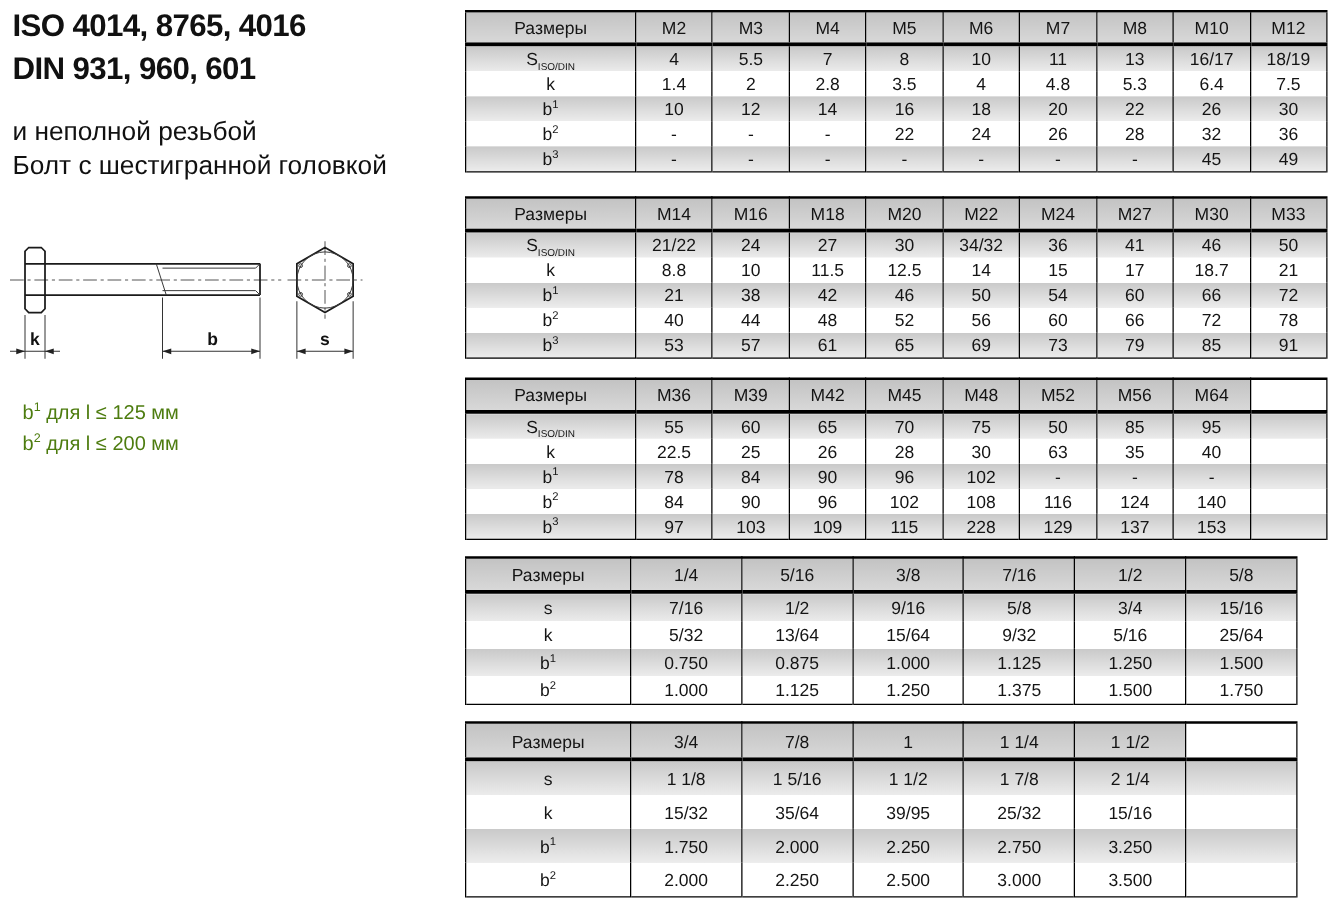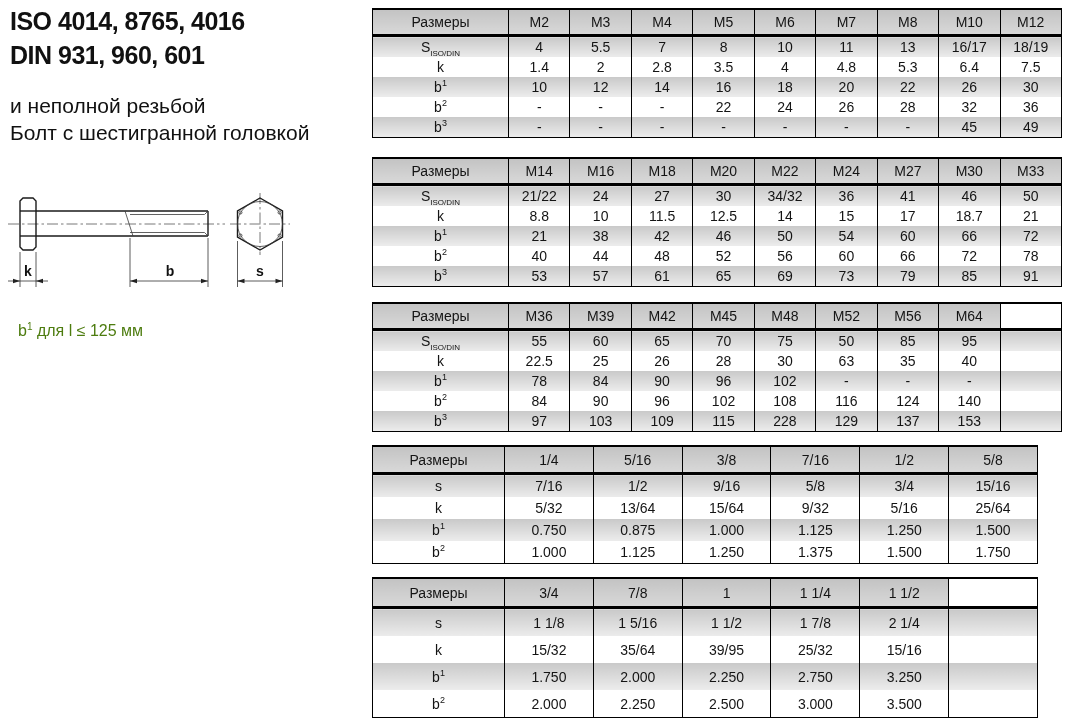--- a/index.html
+++ b/index.html
@@ -108,20 +108,21 @@
       <line class="dim" x1="276.5" y1="55" x2="276.5" y2="101"></line>
       <line class="dim" x1="231.5" y1="95" x2="276.5" y2="95"></line>
       <polygon class="arr" points="231.5,95 238.5,92.7 238.5,97.3"></polygon>
       <polygon class="arr" points="276.5,95 269.5,92.7 269.5,97.3"></polygon>
       <text class="dim-label" x="254" y="90" text-anchor="middle">s</text>
     </g>
   </svg>
 
   <div class="notes-block" id="notes-root">
       <div>b<sup>1</sup> для l ≤ 125 мм</div>
+      <div>b<sup>2</sup> для l ≤ 200 мм</div>
     </div>
 
   <div id="tables-root">
       <table class="tbl t-a" style="top: 8px; left: 372px; width: 689px;">
         <colgroup>
           <col style="width: 136px;">
           <col style="width: 61.4444px;">
           <col style="width: 61.4444px;">
           <col style="width: 61.4444px;">
           <col style="width: 61.4444px;">

